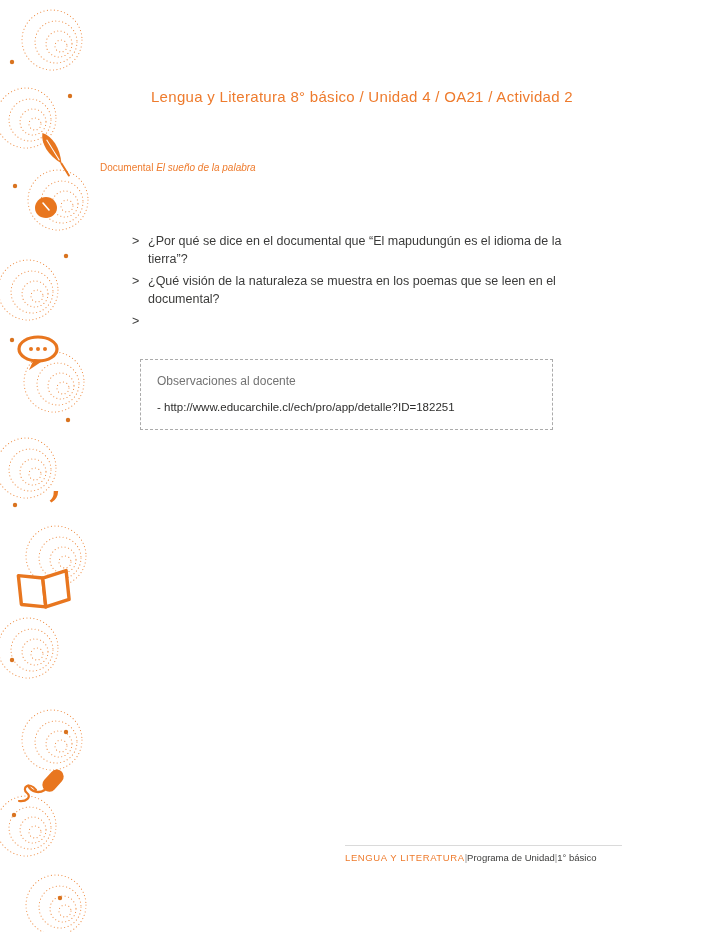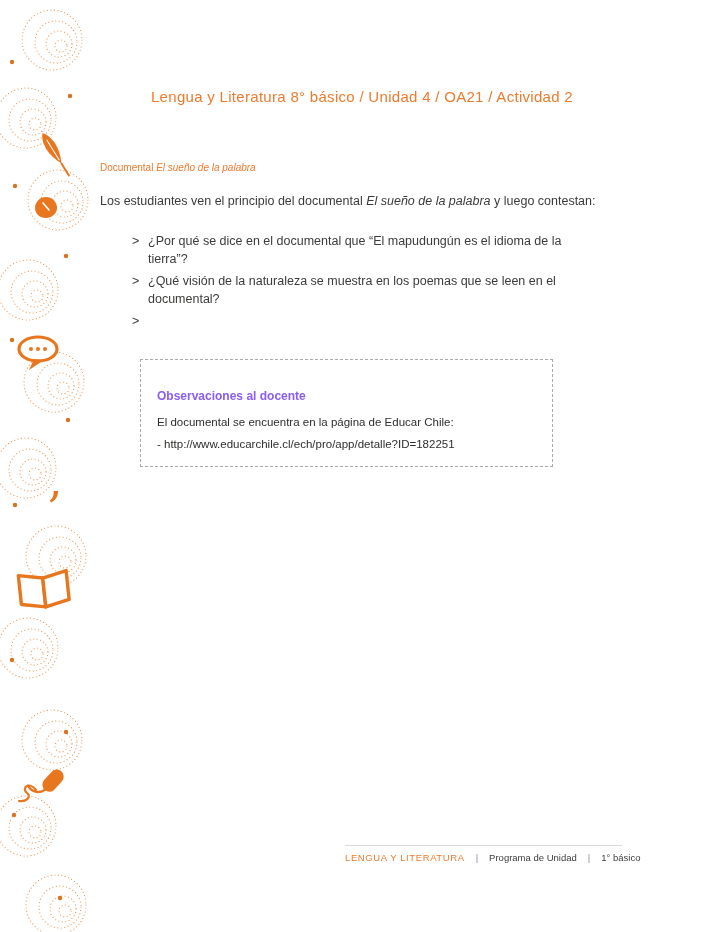--- a/index.html
+++ b/index.html
@@ -42,34 +42,34 @@
     position:absolute;left:0;top:0;color:#3b3b3a;
   }
   .obs-box{
     position:absolute;left:140px;top:359px;width:413px;
     box-sizing:border-box;
     border:1px dashed #ababab;
     padding:13px 16px 15px 16px;
     background:#ffffff;
   }
   .obs-title{
-    font-size:12px;color:#8b5cf6;margin:16px 0 12px 0;font-weight:700;
+    font-size:12px;color:#737373;margin:1px 0 12px 0;font-weight:400;
   }
   .obs-line{
     font-size:11.5px;color:#2e2e2d;margin:0 0 8px 0;line-height:14px;
   }
   .obs-line:last-child{margin-bottom:0;}
 
   .footer-rule{
     position:absolute;left:345px;width:277px;top:845px;
     border-top:1px solid #dadada;height:0;
   }
   .footer{
     position:absolute;left:345px;top:852px;width:316px;
-    display:flex;align-items:baseline;gap:11px;
+    display:flex;align-items:baseline;
     font-size:9.5px;color:#3c3c3b;white-space:nowrap;
   }
   .footer .brand{color:#ee7b2d;letter-spacing:.6px;font-weight:400;}
   .footer .sep{color:#8f8f8f;}
 </style>
 </head>
 <body>
 
 <div class="page">
 
@@ -146,39 +146,37 @@
         <path d="M0,8 C-2,15 -8,18 -15,16" stroke="#e8761f" stroke-width="2.5" fill="none" stroke-linecap="round"></path>
       </g>
       <path d="M36,790 c-7,-9 -15,-2 -9,3 c5,4 -1,9 -8,8" stroke="#e8761f" stroke-width="2.2" fill="none" stroke-linecap="round"></path>
     </g>
   </svg>
 
   <h1 class="header-title">Lengua y Literatura 8° básico / Unidad 4 / OA21 / Actividad 2</h1>
 
   <h2 class="section-title"><span>Documental </span><span class="it">El sueño de la palabra</span></h2>
 
-  <p class="intro"><span>Los estudiantes ven el principio del documental </span><span class="it">El sueño de la palabra</span><span> y luego contestan:</span></p>
 
   <ul class="question-list">
     <li>
       <span class="marker">&gt;</span>
       <span>¿Por qué se dice en el documental que “El mapudungún es el idioma de la tierra”?</span>
     </li>
     <li>
       <span class="marker">&gt;</span>
       <span>¿Qué visión de la naturaleza se muestra en los poemas que se leen en el documental?</span>
     </li>
     <li>
       <span class="marker">&gt;</span>
     </li>
   </ul>
 
   <div class="obs-box">
     <p class="obs-title">Observaciones al docente</p>
-    <p class="obs-line">El documental se encuentra en la página de Educar Chile:</p>
     <p class="obs-line">- http://www.educarchile.cl/ech/pro/app/detalle?ID=182251</p>
   </div>
 
   <div class="footer-rule"></div>
   <div class="footer">
     <span class="brand">LENGUA Y LITERATURA</span>
     <span class="sep">|</span>
     <span>Programa de Unidad</span>
     <span class="sep">|</span>
     <span>1° básico</span>

